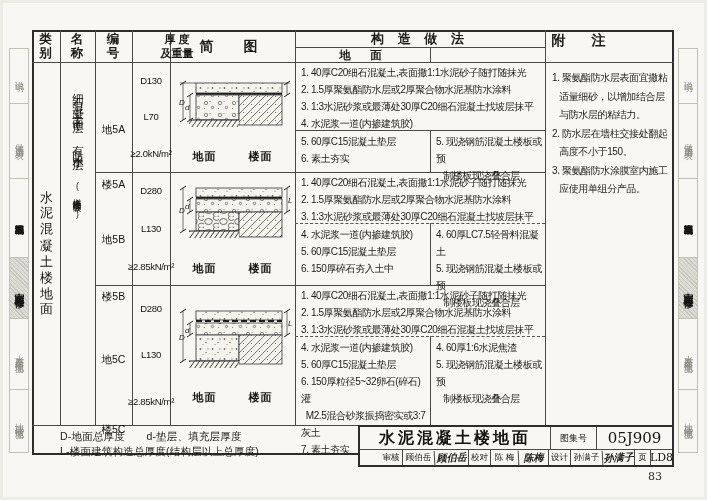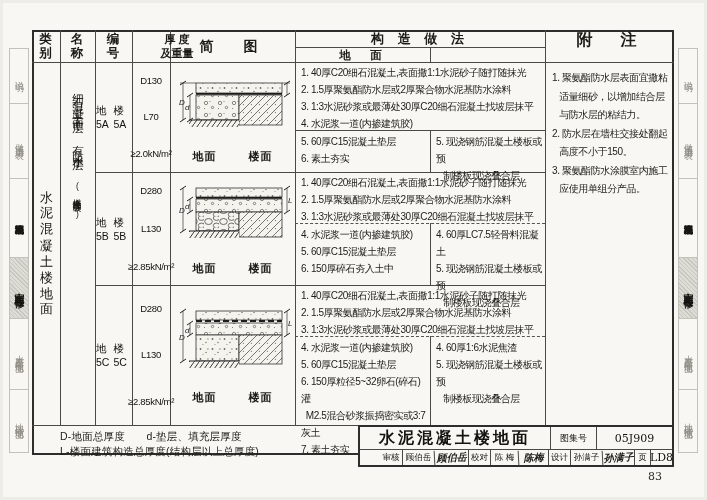--- a/index.html
+++ b/index.html
@@ -11,22 +11,22 @@
   .abs { position:absolute; }
   .outer-border { border:2px solid #2e2d2b; }
   .vline { position:absolute; width:1px; background:#4a4946; }
   .hline { position:absolute; height:1px; background:#4a4946; }
   .hdash { position:absolute; height:0; border-top:1px dashed #55544f; }
 
   .hcell { position:absolute; display:flex; align-items:center; justify-content:center;
            font-weight:bold; font-size:12.5px; color:#1c1b18; text-align:center;
            white-space:pre-line; line-height:14px; letter-spacing:1px; }
   .vtext { writing-mode:vertical-rl; text-orientation:upright; }
-  .codecell { position:absolute; display:flex; flex-direction:row; justify-content:space-around;
-              align-items:center; font-size:10.5px; color:#14130f; }
+  .codecell { position:absolute; display:flex; flex-direction:column; justify-content:space-around;
+              align-items:center; font-size:10.5px; color:#14130f;margin-top:40px; }
   .thickcell { position:absolute; display:flex; flex-direction:column; justify-content:space-around;
                align-items:center; font-size:9.5px; color:#14130f; letter-spacing:-0.3px; }
   .step { position:absolute; font-size:10px; line-height:17px; color:#1d1c18;
           white-space:pre-wrap; letter-spacing:-0.4px; padding:1px 2px 0 5px; }
   .note { position:absolute; font-size:10px; line-height:18.5px; color:#1d1c18;
           white-space:pre-wrap; letter-spacing:-0.4px; padding:7px 2px 0 6px; }
   .diagram-cell { position:absolute; display:flex; flex-direction:column; align-items:center; }
   .diagram-labels { width:96px; display:flex; justify-content:space-between; padding:0 8px;
                     font-size:11px; font-weight:bold; color:#1c1b18; letter-spacing:1px; }
   .legend { position:absolute; font-size:10.5px; line-height:15px; color:#1d1c18;
@@ -148,21 +148,21 @@
 别</div>
   <div class="hcell" style="left:61px;top:31px;width:33px;height:30px;">名
 称</div>
   <div class="hcell" style="left:96px;top:31px;width:35px;height:30px;">编
 号</div>
   <div class="hcell" style="left:133px;top:31px;width:36px;height:30px;font-size:11px;letter-spacing:0;margin-left:26px;">厚 度
 及重量</div>
   <div class="hcell" style="left:171px;top:31px;width:123px;height:30px;font-size:14px;letter-spacing:8px;">简　图</div>
   <div class="hcell" style="left:296px;top:31px;width:248px;height:16px;font-size:13px;letter-spacing:5px;">构 造 做 法</div>
   <div class="hcell" style="left:296px;top:48px;width:133px;height:13px;font-size:11.5px;letter-spacing:4px;">地　面</div>
-  <div class="hcell" style="left:546px;top:31px;width:127px;height:18px;font-size:16px;letter-spacing:6px;">附　注</div>
+  <div class="hcell" style="left:518px;top:31px;width:127px;height:18px;font-size:14px;letter-spacing:6px;">附　注</div>
 
   <div class="abs vtext" style="left:33px;top:62px;width:26px;height:363px;display:flex;align-items:center;justify-content:center;font-size:13px;letter-spacing:16px;color:#14130f;">水泥混凝土楼地面</div>
   <div class="abs" style="left:61px;top:62px;width:33px;height:363px;display:flex;flex-direction:column;align-items:center;">
     <span class="vtext" style="font-size:11.5px;letter-spacing:5px;color:#14130f;margin-top:22px;">细石混凝土面层(有防水层)</span>
     <span class="vtext" style="font-size:8.5px;letter-spacing:1px;color:#14130f;margin-top:8px;">(燃烧性能等级A)</span>
   </div>
 
   <div class="codecell" style="left:96px;top:62px;width:35px;height:110px;">
     <span>地5A</span>
     <span>楼5A</span>
@@ -305,21 +305,21 @@
 3. 聚氨酯防水涂膜室内施工
    应使用单组分产品。</div>
 
   <div class="legend" style="left:32px;top:425px;width:326px;height:30px;">D-地面总厚度　　d-垫层、填充层厚度
 L-楼面建筑构造总厚度(结构层以上总厚度)</div>
 
   <div class="abs outer-border" style="left:358px;top:425px;width:316px;height:42px;background:#f8f7f3;display:flex;flex-direction:column;">
     <div style="display:flex;height:23px;border-bottom:1px solid #4a4946;">
       <div class="tb-cell" style="width:190px;border-left:none;font-size:16px;font-weight:bold;letter-spacing:3px;">水泥混凝土楼地面</div>
       <div class="tb-cell" style="width:46px;font-size:9px;">图集号</div>
-      <div class="tb-cell serif" style="flex:1;font-size:11px;">05J909</div>
+      <div class="tb-cell serif" style="flex:1;font-size:15px;">05J909</div>
     </div>
     <div style="display:flex;flex:1;font-size:8.5px;padding-left:20px;">
       <div class="tb-cell" style="width:22px;border-left:none;">审核</div>
       <div class="tb-cell" style="width:32px;">顾伯岳</div>
       <div class="tb-cell sig" style="width:34px;">顾伯岳</div>
       <div class="tb-cell" style="width:22px;">校对</div>
       <div class="tb-cell" style="width:28px;">陈 梅</div>
       <div class="tb-cell sig" style="width:30px;">陈梅</div>
       <div class="tb-cell" style="width:22px;">设计</div>
       <div class="tb-cell" style="width:32px;">孙满子</div>

